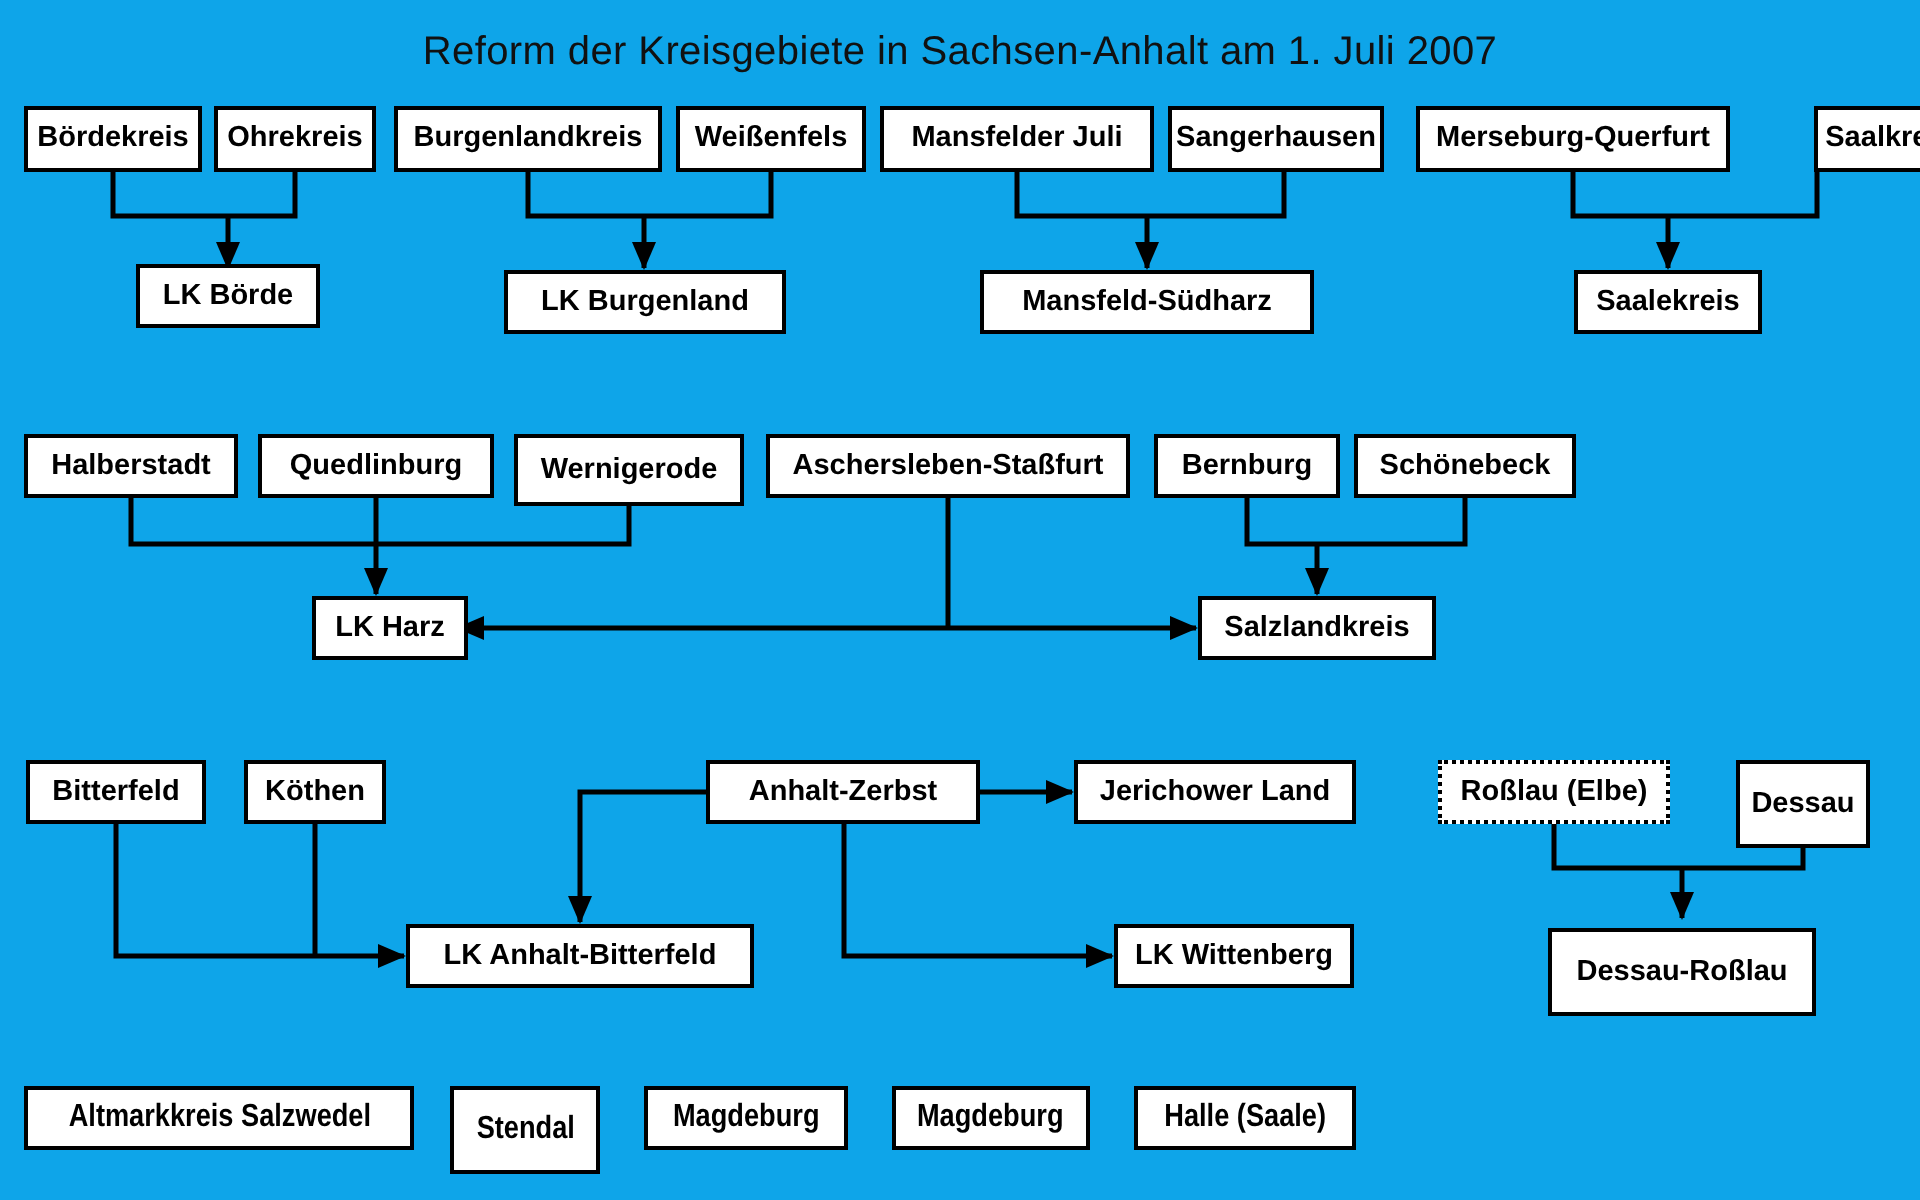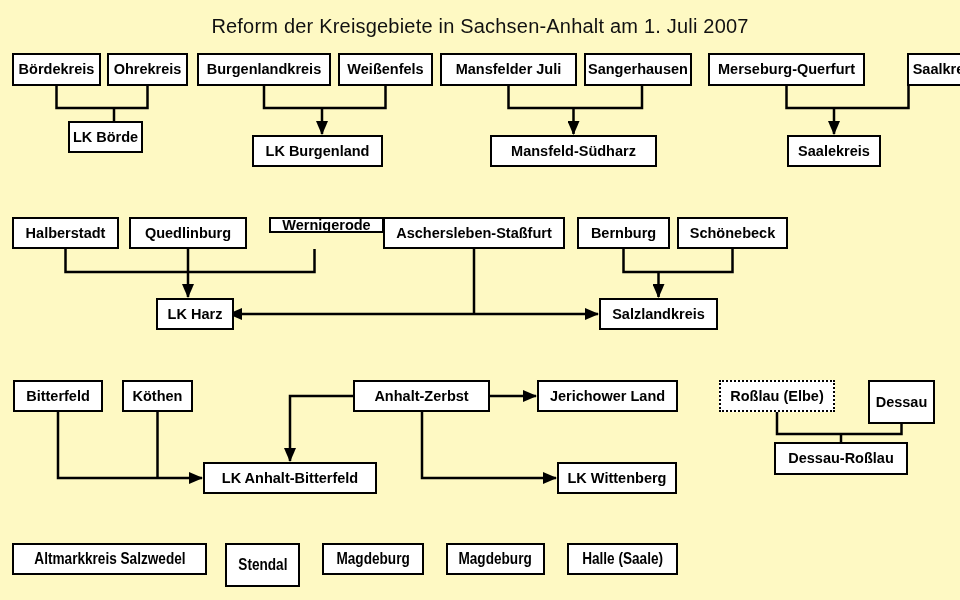--- a/index.html
+++ b/index.html
@@ -1,17 +1,17 @@
 <!DOCTYPE html>
 <html><head>
 <meta charset="utf-8">
 <style>
   html,body{margin:0;padding:0;background:#ffffff;}
   #canvas{
-    position:relative;width:960px;height:600px;background:#fef9c3;
+    position:relative;width:960px;height:600px;background:#0ea5e9;
     font-family:"Liberation Sans",sans-serif;overflow:hidden;color:#000;
   }
   .title{
     position:absolute;left:0;top:15px;width:100%;text-align:center;
     font-size:20px;font-weight:400;color:#111;letter-spacing:.2px;
   }
   .node{
     position:absolute;box-sizing:border-box;border:2.5px solid #000;background:#fff;
     display:flex;align-items:center;justify-content:center;
     font-size:14.5px;font-weight:700;white-space:nowrap;line-height:1;text-align:center;
@@ -71,45 +71,45 @@
 
   <div class="node" style="left:12px;top:53px;width:89px;height:33px">Bördekreis</div>
   <div class="node" style="left:107px;top:53px;width:81px;height:33px">Ohrekreis</div>
   <div class="node" style="left:197px;top:53px;width:134px;height:33px">Burgenlandkreis</div>
   <div class="node" style="left:338px;top:53px;width:95px;height:33px">Weißenfels</div>
   <div class="node" style="left:440px;top:53px;width:137px;height:33px">Mansfelder Juli</div>
   <div class="node" style="left:584px;top:53px;width:108px;height:33px">Sangerhausen</div>
   <div class="node" style="left:708px;top:53px;width:157px;height:33px">Merseburg-Querfurt</div>
   <div class="node" style="left:907px;top:53px;width:75px;height:33px">Saalkreis</div>
 
-  <div class="node" style="left:68px;top:121px;width:75px;height:32px">LK Börde</div>
-  <div class="node" style="left:252px;top:135px;width:131px;height:32px">LK Burgenland</div>
+  <div class="node" style="left:68px;top:132px;width:92px;height:32px">LK Börde</div>
+  <div class="node" style="left:252px;top:135px;width:141px;height:32px">LK Burgenland</div>
   <div class="node" style="left:490px;top:135px;width:167px;height:32px">Mansfeld-Südharz</div>
   <div class="node" style="left:787px;top:135px;width:94px;height:32px">Saalekreis</div>
 
   <div class="node" style="left:12px;top:217px;width:107px;height:32px">Halberstadt</div>
   <div class="node" style="left:129px;top:217px;width:118px;height:32px">Quedlinburg</div>
-  <div class="node" style="left:269px;top:217px;width:115px;height:16px">Wernigerode</div>
+  <div class="node" style="left:257px;top:217px;width:115px;height:36px">Wernigerode</div>
   <div class="node" style="left:383px;top:217px;width:182px;height:32px">Aschersleben-Staßfurt</div>
   <div class="node" style="left:577px;top:217px;width:93px;height:32px">Bernburg</div>
   <div class="node" style="left:677px;top:217px;width:111px;height:32px">Schönebeck</div>
 
   <div class="node" style="left:156px;top:298px;width:78px;height:32px">LK Harz</div>
   <div class="node" style="left:599px;top:298px;width:119px;height:32px">Salzlandkreis</div>
 
   <div class="node" style="left:13px;top:380px;width:90px;height:32px">Bitterfeld</div>
   <div class="node" style="left:122px;top:380px;width:71px;height:32px">Köthen</div>
   <div class="node" style="left:537px;top:380px;width:141px;height:32px">Jerichower Land</div>
   <div class="node" style="left:353px;top:380px;width:137px;height:32px">Anhalt-Zerbst</div>
   <div class="node dotted" style="left:719px;top:380px;width:116px;height:32px">Roßlau (Elbe)</div>
   <div class="node" style="left:868px;top:380px;width:67px;height:44px">Dessau</div>
 
   <div class="node" style="left:203px;top:462px;width:174px;height:32px">LK Anhalt-Bitterfeld</div>
   <div class="node" style="left:557px;top:462px;width:120px;height:32px">LK Wittenberg</div>
-  <div class="node" style="left:774px;top:442px;width:134px;height:33px">Dessau-Roßlau</div>
+  <div class="node" style="left:774px;top:464px;width:134px;height:44px">Dessau-Roßlau</div>
 
   <div class="node" style="left:12px;top:543px;width:195px;height:32px">
       <span class="narrowtxt">Altmarkkreis Salzwedel</span>
     </div>
   <div class="node" style="left:225px;top:543px;width:75px;height:44px">
       <span class="narrowtxt">Stendal</span>
     </div>
   <div class="node" style="left:322px;top:543px;width:102px;height:32px">
       <span class="narrowtxt">Magdeburg</span>
     </div>

